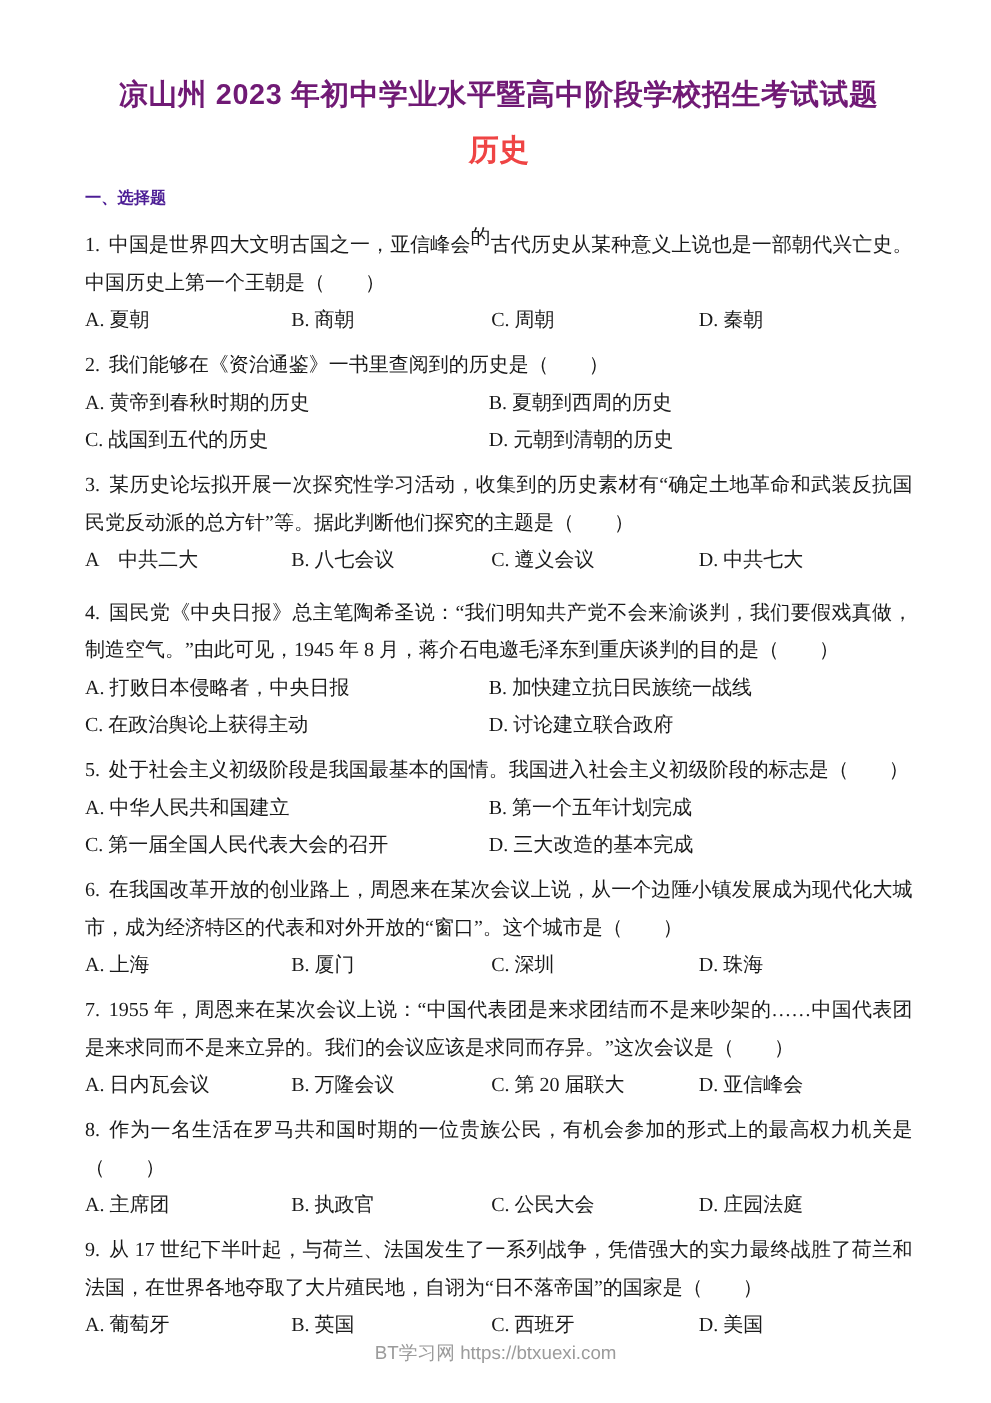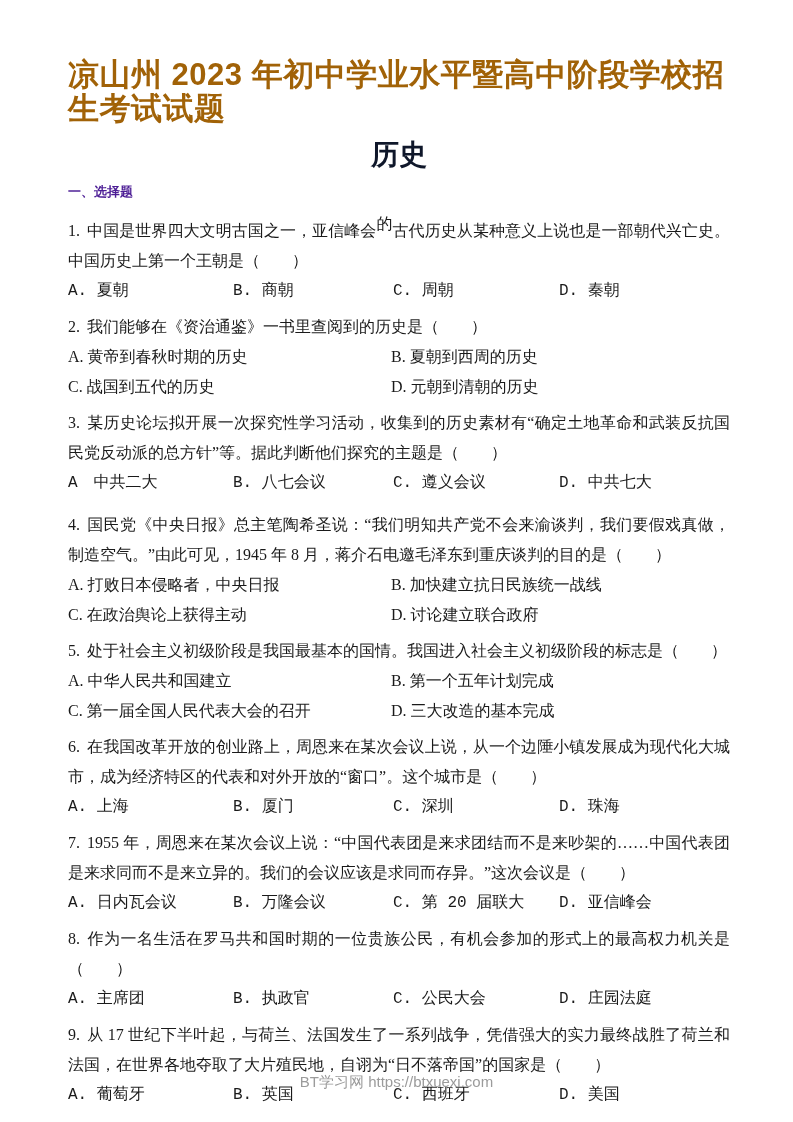--- a/index.html
+++ b/index.html
@@ -18,36 +18,36 @@
   .page {
     position: absolute;
     inset: 0;
     background: #ffffff;
   }
   .content {
     padding: 58px 63px 0 68px;
   }
   .exam-title {
     margin: 0 0 14px 0;
-    text-align: left;
+    text-align: center;
     font-family: "Liberation Sans", "DejaVu Sans", sans-serif;
     font-weight: bold;
-    font-size: 31px;
+    font-size: 23px;
     line-height: 34px;
-    color: #a16207;
+    color: #701a75;
     letter-spacing: 0.5px;
   }
   .exam-subject {
     margin: 0 0 10px 0;
     text-align: center;
     font-family: "Liberation Sans", "DejaVu Sans", sans-serif;
     font-weight: bold;
-    font-size: 28px;
+    font-size: 24px;
     line-height: 30px;
-    color: #0f172a;
+    color: #ef4444;
   }
   .section-heading {
     margin: 0 0 12px 0;
     font-family: "Liberation Sans", "DejaVu Sans", sans-serif;
     font-weight: bold;
     font-size: 13px;
     line-height: 24px;
     color: #4c1d95;
   }
   .question {
@@ -69,21 +69,20 @@
     position: relative;
     top: -0.45em;
   }
   .opts {
     display: grid;
     font-size: 16px;
     line-height: 30px;
   }
   .opts.cols4 {
     grid-template-columns: 165px 160px 166px 1fr;
-    font-family: Liberation Mono, monospace;
   }
   .opts.cols2 {
     grid-template-columns: 323px 1fr;
   }
   .opt {
     white-space: nowrap;
   }
   .footer {
     position: absolute;
     left: 0;

